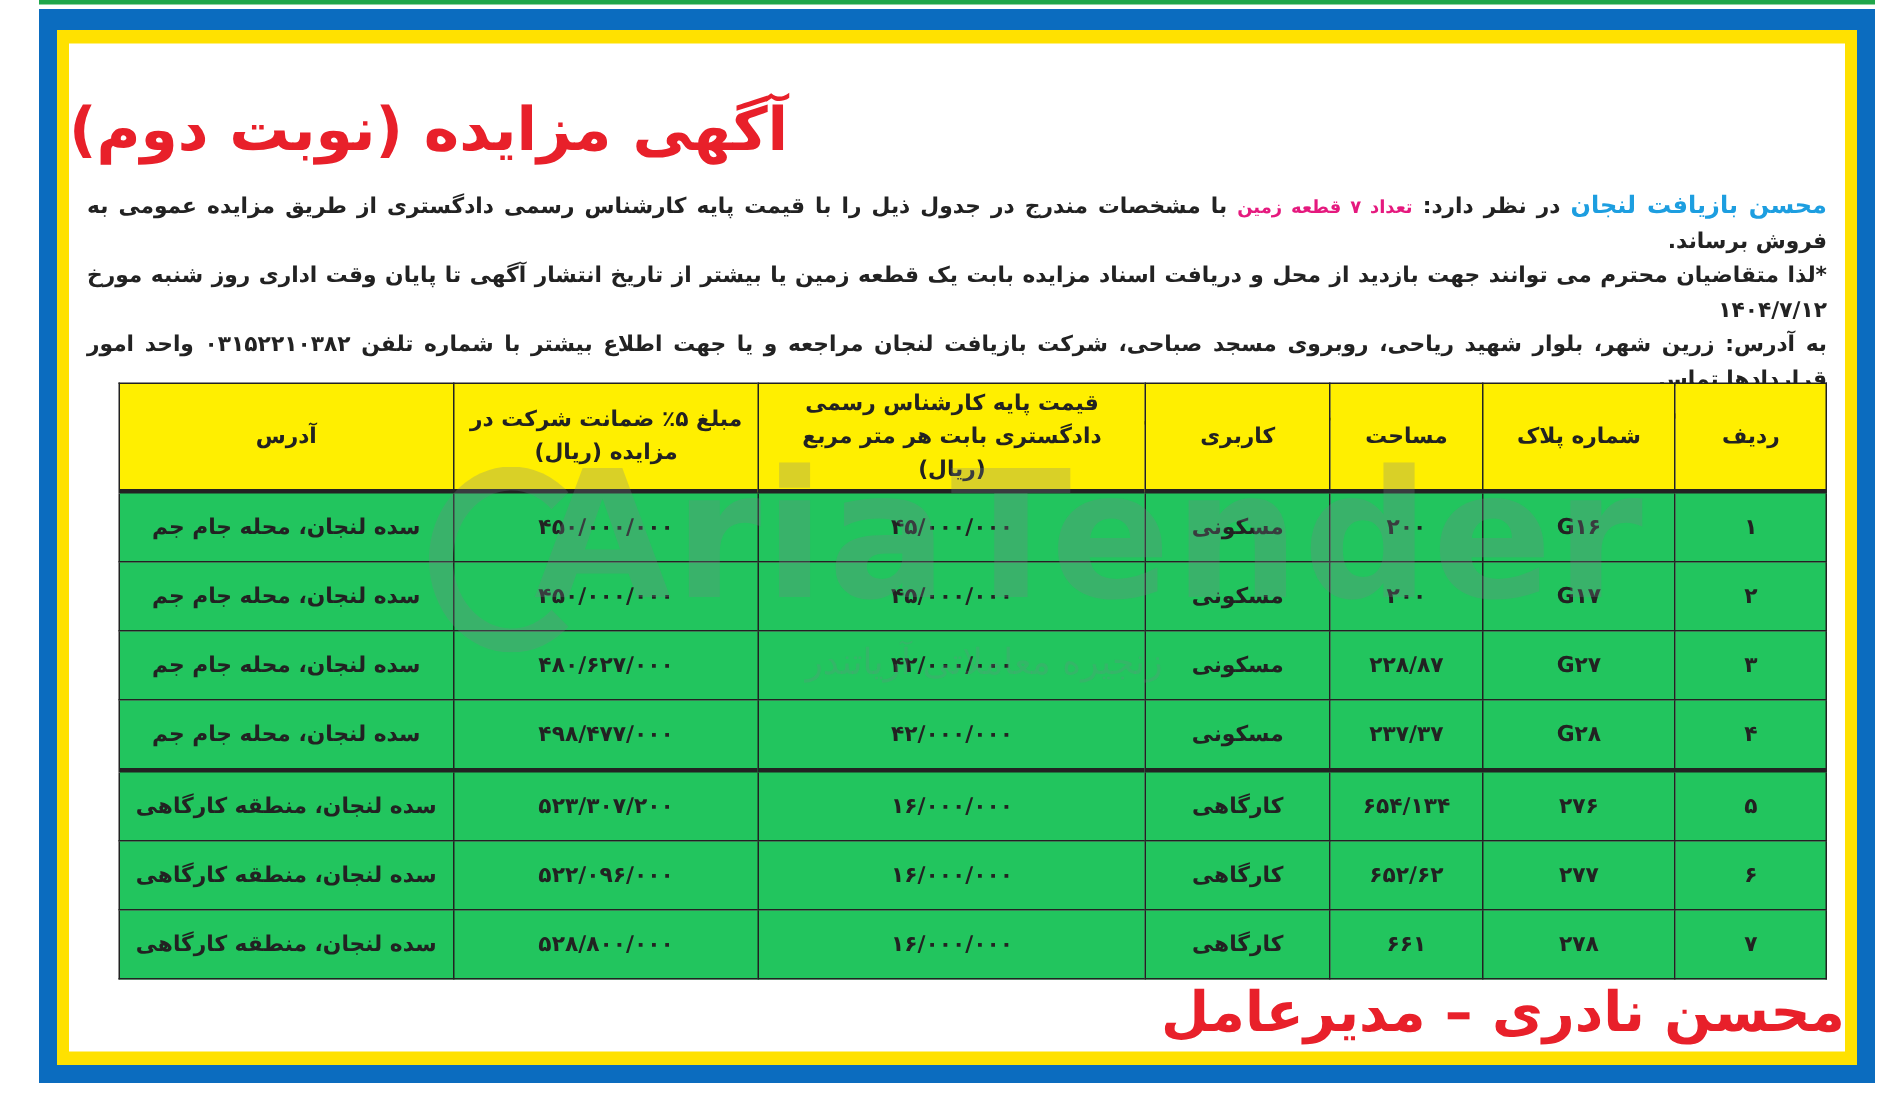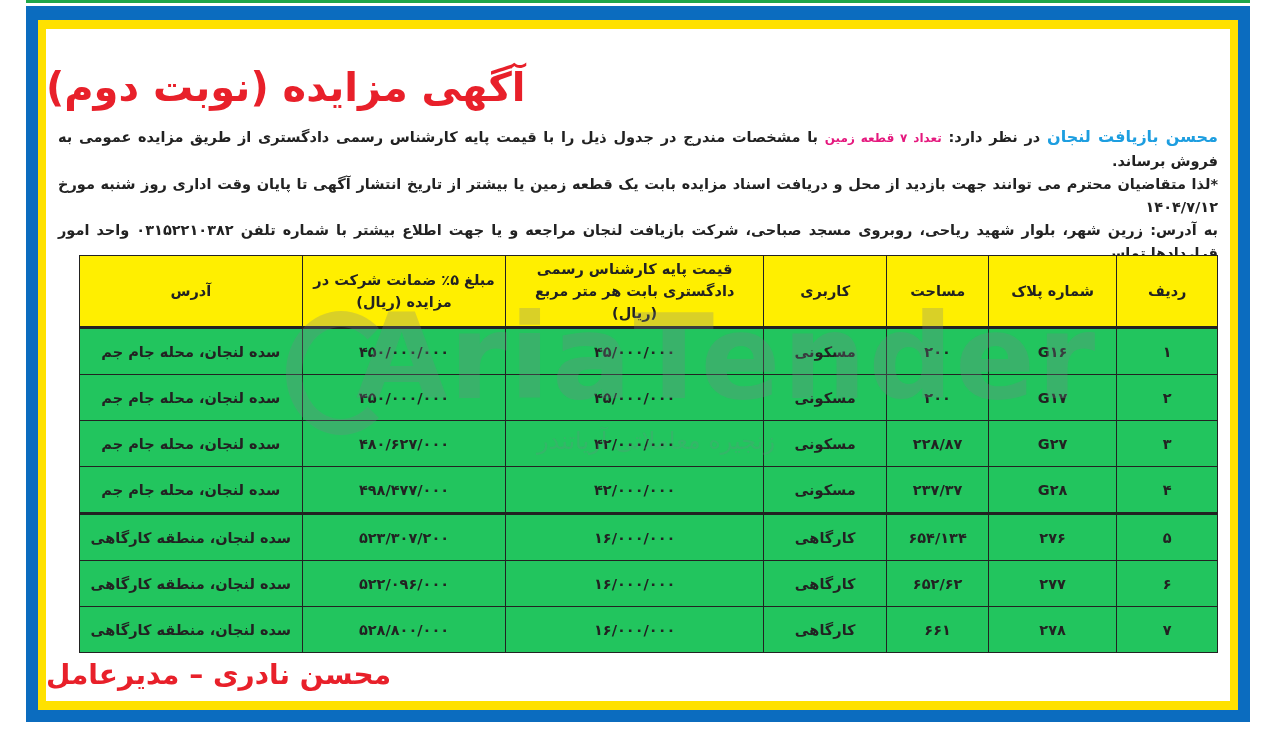--- a/index.html
+++ b/index.html
@@ -159,22 +159,22 @@
     .col-deposit { width: 206px; }
     .col-address { width: 232px; }
     td.address { text-align: right; padding-right: 18px; }
     td.latin-mix { font-family: "DejaVu Sans", sans-serif; }
 
     .signature {
       position: absolute;
       top: 626px;
       left: 0;
       width: 100%;
-      text-align: left;
-      font-size: 28px;
+      text-align: right;
+      font-size: 37px;
       font-weight: bold;
       color: #e8202a;
       line-height: 40px;
     }
   </style>
 </head>
 <body>
 
 <div class="green-line"></div>
 <div class="outer-frame"></div>

